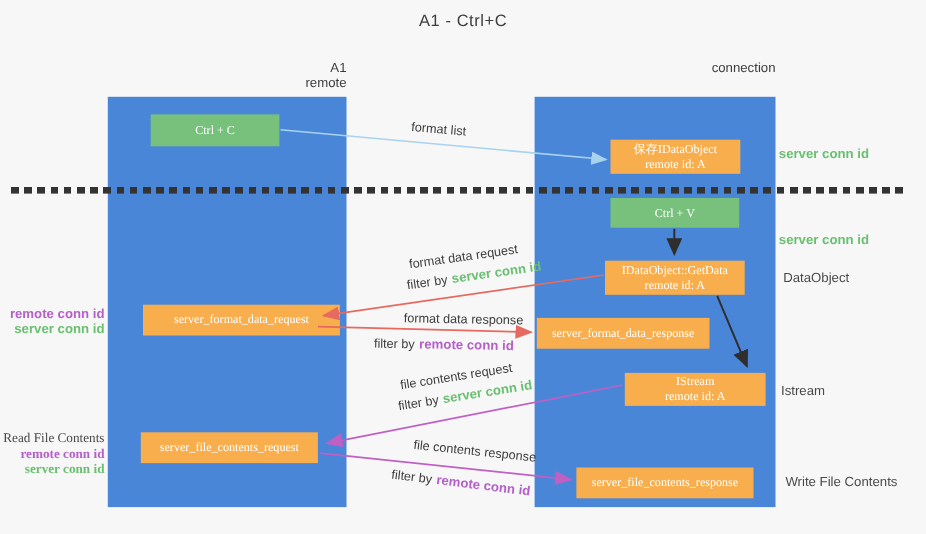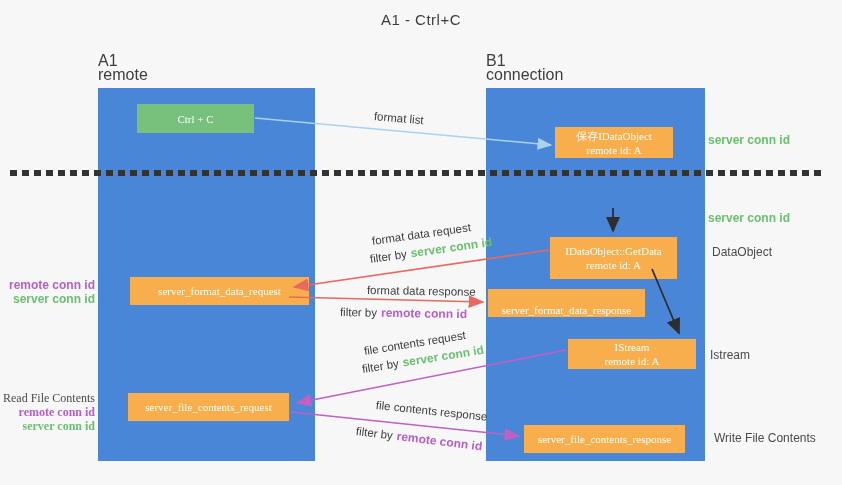--- a/index.html
+++ b/index.html
@@ -8,22 +8,22 @@
     position:relative; width:842px; height:485px; overflow:hidden;
     background:var(--background,#f7f7f7);
   }
   
   .title{
     position:absolute; left:0; top:10px; width:842px; text-align:center;
     color:var(--text-dark,#3d3d3d); font-size:15px; line-height:20px; letter-spacing:.5px;
   }
   
   .col-header{
-    position:absolute; top:54px; text-align:left;
-    color:var(--text-dark,#3d3d3d); font-size:16px; line-height:14px;
+    position:absolute; top:54px; text-align:right;
+    color:var(--text-dark,#3d3d3d); font-size:12px; line-height:14px;
   }
   .col-header.left{left:98px; width:217px;}
   .col-header.right{left:486px; width:219px;}
   
   .panel{
     position:absolute; top:88px; height:373px; background:var(--panel-blue,#4a86d8); z-index:1;
   }
   .panel.left{left:98px; width:217px;}
   .panel.right{left:486px; width:219px;}
   
@@ -35,23 +35,23 @@
   .box{
     position:absolute; z-index:3; color:#fff; font-size:11px; text-align:center;
     display:flex; flex-direction:column; justify-content:center; white-space:nowrap;font-family:Liberation Serif, serif;
   }
   .box .ln{line-height:14px;}
   .green{background:var(--box-green,#77c17c);}
   .orange{background:var(--box-orange,#f9ae4d);}
   #box-ctrl-c{left:137px; top:104px; width:117px; height:29px;}
   #box-save-obj{left:555px; top:127px; width:118px; height:31px;}
   #box-ctrl-v{left:555px; top:180px; width:117px; height:27px;}
-  #box-getdata{left:550px; top:237px; width:127px; height:42px;}
+  #box-getdata{left:550px; top:237px; width:127px; height:31px;}
   #box-fmt-req{left:130px; top:277px; width:179px; height:28px;}
-  #box-fmt-resp{left:488px; top:289px; width:157px; height:28px;justify-content:flex-end;}
+  #box-fmt-resp{left:488px; top:289px; width:157px; height:28px;}
   #box-istream{left:568px; top:339px; width:128px; height:30px;}
   #box-file-req{left:128px; top:393px; width:161px; height:28px;}
   #box-file-resp{left:524px; top:425px; width:161px; height:28px;}
   
   .side{position:absolute; font-size:12px; white-space:nowrap; z-index:6;}
   .g{color:var(--label-green,#6abf71); font-weight:bold;}
   .p{color:var(--label-purple,#b55fc9); font-weight:bold;}
   .gray{color:var(--text-gray,#4a4a4a);}
   #lbl-scid-1{left:708px; top:133px;}
   #lbl-scid-2{left:708px; top:211px;}
@@ -94,38 +94,40 @@
 
   <div class="title">
     <div>A1 - Ctrl+C</div>
   </div>
 
   <div class="col-header left">
     <div>A1</div>
     <div>remote</div>
   </div>
   <div class="col-header right">
-    <div>B1</div>
     <div>connection</div>
   </div>
 
   <div class="panel left"></div>
   <div class="panel right"></div>
 
   <div class="divider"></div>
 
   <div class="box green" id="box-ctrl-c">
     <div class="ln">Ctrl + C</div>
   </div>
 
   <div class="box orange" id="box-save-obj">
     <div class="ln">保存IDataObject</div>
     <div class="ln">remote id: A</div>
   </div>
 
+  <div class="box green" id="box-ctrl-v">
+    <div class="ln">Ctrl + V</div>
+  </div>
 
   <div class="box orange" id="box-getdata">
     <div class="ln">IDataObject::GetData</div>
     <div class="ln">remote id: A</div>
   </div>
 
   <div class="box orange" id="box-fmt-req">
     <div class="ln">server_format_data_request</div>
   </div>
 

